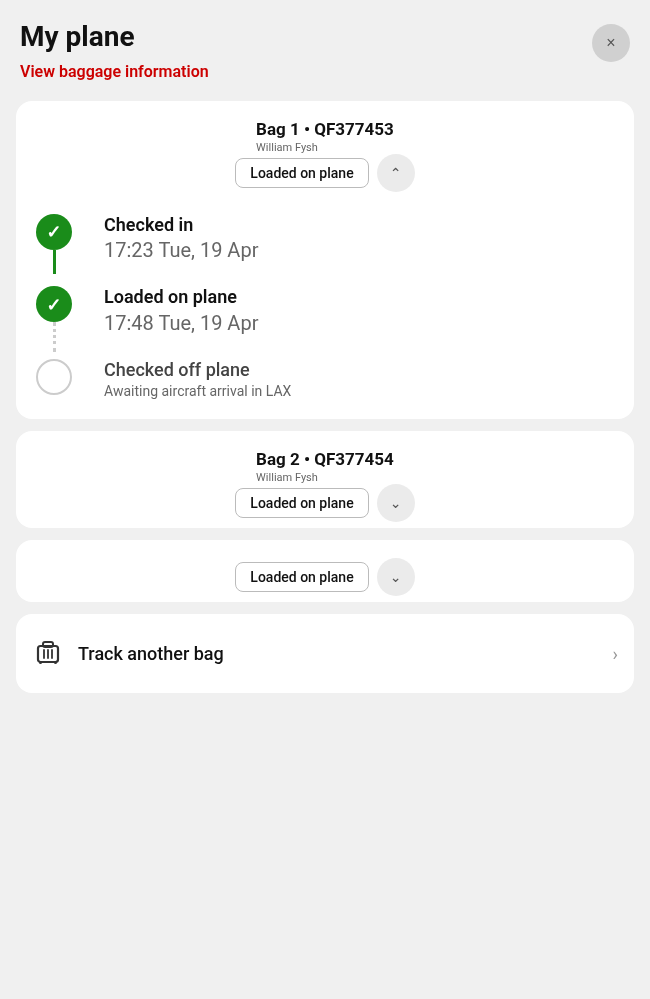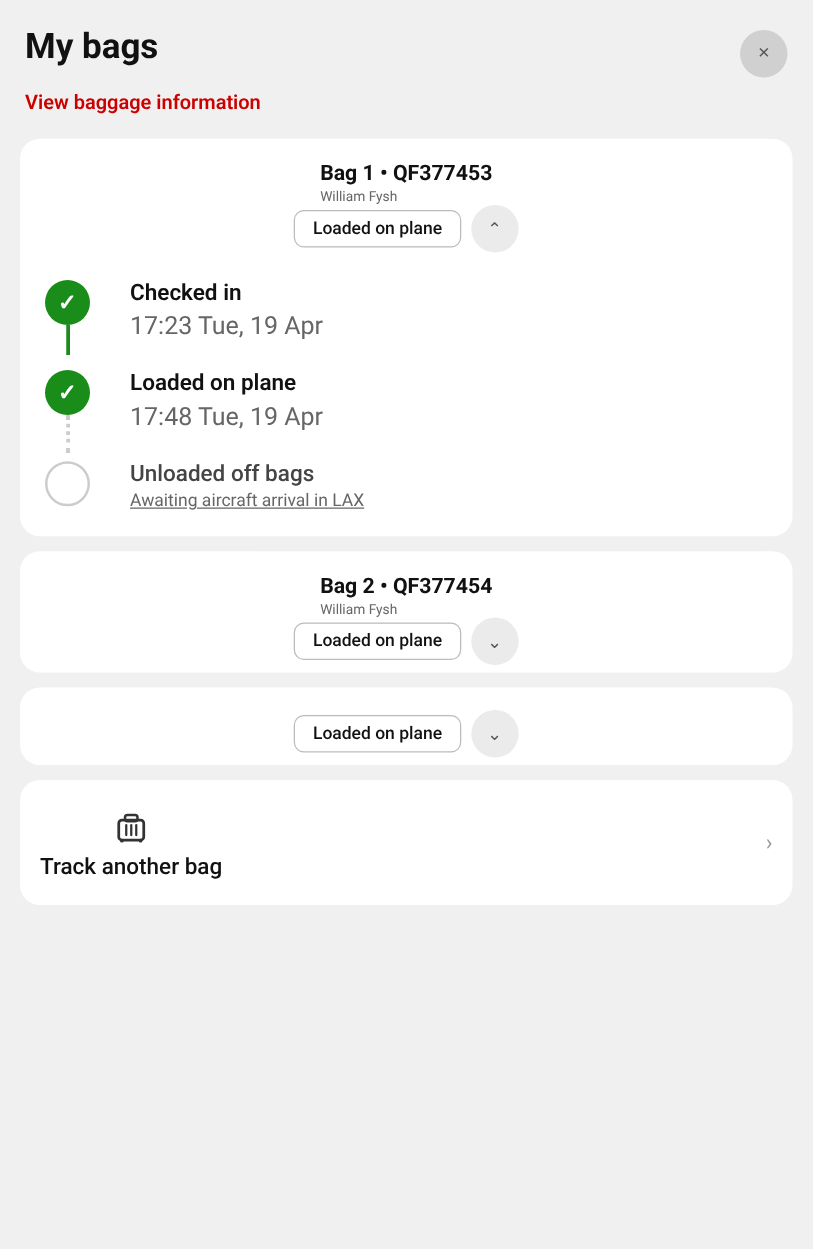--- a/index.html
+++ b/index.html
@@ -33,21 +33,21 @@
       font-size: 28px;
       font-weight: 700;
       color: #111;
       line-height: 1.2;
     }
 
     .view-baggage-link {
       color: #cc0000;
       font-size: 16px;
       font-weight: 600;
-      margin-top: 18px;
+      margin-top: 8px;
       display: block;
       cursor: pointer;
     }
 
     .close-button {
       width: 38px;
       height: 38px;
       border-radius: 50%;
       background: #d0d0d0;
       border: none;
@@ -199,39 +199,38 @@
     .timeline-event-time {
       font-size: 20px;
       color: #666;
       margin-top: 3px;
     }
 
     .timeline-event-sub {
       font-size: 14px;
       color: #666;
       margin-top: 3px;
-      text-decoration: underline;
     }
 
     
     .track-card {
       background: #ffffff;
       border-radius: 16px;
       margin-bottom: 12px;
       padding: 20px 16px;
       display: flex;
       align-items: center;
       justify-content: space-between;
       cursor: pointer;
     }
 
     .track-left {
       display: flex;
       align-items: center;
-      flex-direction: column;
+      gap: 14px;
     }
 
     .luggage-icon {
       font-size: 28px;
       color: #333;
     }
 
     .track-label {
       font-size: 18px;
       font-weight: 500;
@@ -251,21 +250,21 @@
       flex-shrink: 0;
     }
   </style>
 </head>
 <body>
 
 <div class="page-container">
 
   <div class="header">
     <div class="header-left">
-      <h1 class="page-title">My bags</h1>
+      <h1 class="page-title">My plane</h1>
       <span class="view-baggage-link">View baggage information</span>
     </div>
     <button class="close-button">
       <span>×</span>
     </button>
   </div>
 
   <div class="card">
     <div class="bag-header">
       <div class="bag-info">
@@ -306,21 +305,21 @@
           <div class="timeline-event-title">Loaded on plane</div>
           <div class="timeline-event-time">17:48 Tue, 19 Apr</div>
         </div>
       </div>
 
       <div class="timeline-item">
         <div class="connector-wrapper">
           <div class="timeline-icon pending"></div>
         </div>
         <div class="timeline-content">
-          <div class="timeline-event-title pending">Unloaded off bags</div>
+          <div class="timeline-event-title pending">Checked off plane</div>
           <div class="timeline-event-sub">Awaiting aircraft arrival in LAX</div>
         </div>
       </div>
 
     </div>
   </div>
 
   <div class="card">
     <div class="bag-header">
       <div class="bag-info">

